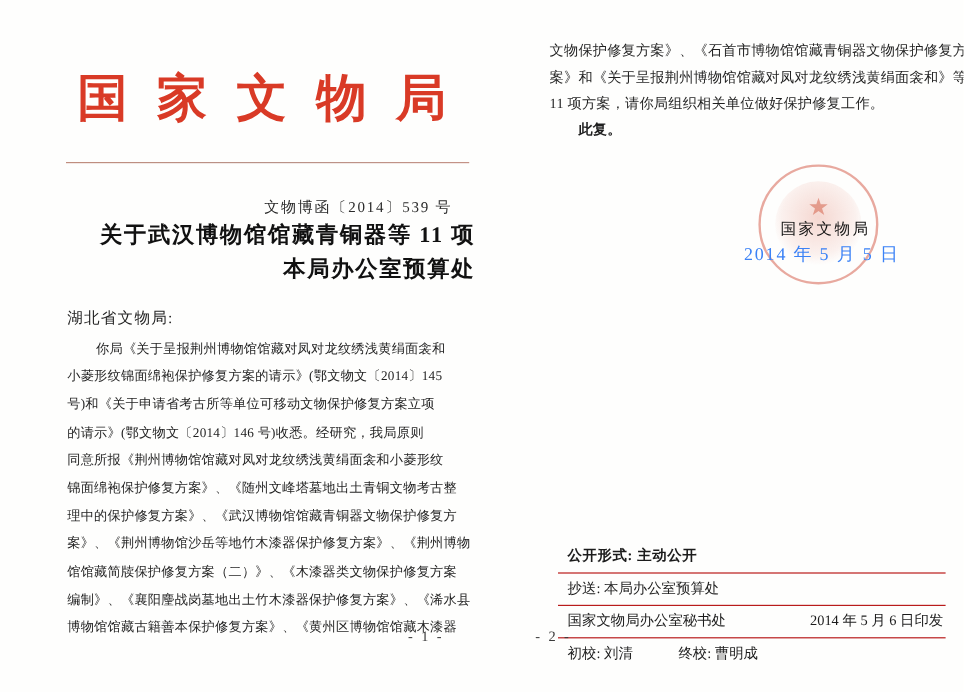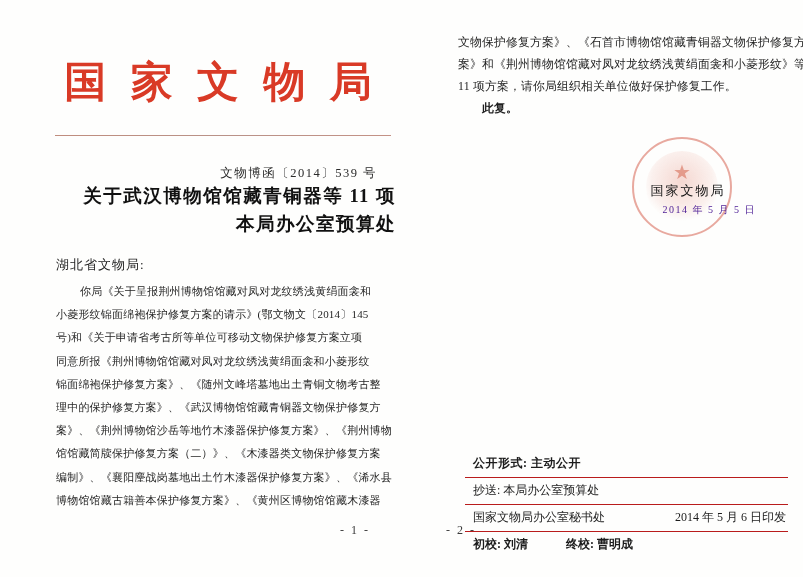--- a/index.html
+++ b/index.html
@@ -79,33 +79,33 @@
   .seal-star{
     position:absolute;left:50%;top:22%;transform:translateX(-50%);
     color:rgba(205,70,45,0.45);font-size:20px;filter:blur(0.6px);
     font-family:"DejaVu Sans",sans-serif;
   }
   .sig-agency{
     position:absolute;left:628px;top:182px;width:120px;text-align:center;
     font-size:13px;letter-spacing:2px;white-space:nowrap;color:#141414;
   }
   .sig-date{
-    position:absolute;left:620px;top:203px;width:136px;text-align:right;
-    font-size:10px;letter-spacing:1.5px;white-space:nowrap;color:#4c1d95;
+    position:absolute;left:620px;top:203px;width:136px;text-align:left;
+    font-size:15px;letter-spacing:1.5px;white-space:nowrap;color:#3b82f6;
   }
 
   .footer{
     position:absolute;left:465px;top:451px;width:323px;
     font-size:12px;color:#1c1c1c;
   }
   .f-row{padding:4px 2px 5px 8px;white-space:nowrap;}
   .f-rule{border-bottom:1px solid #b91c1c;}
   .f-bold{font-weight:bold;letter-spacing:0.5px;}
   .f-split{display:flex;justify-content:space-between;padding-right:2px;}
-  .f-proofs span{white-space:nowrap;font-weight:bold;}
+  .f-proofs span{white-space:nowrap;}
   .f-gap{display:inline-block;width:38px;}
 </style>
 </head>
 <body>
 
 <div class="scan">
 
   <section class="page">
     <div class="agency">国家文物局</div>
     <div class="red-rule"></div>
@@ -113,36 +113,37 @@
 
     <div class="title-line title-1">关于武汉博物馆馆藏青铜器等 11 项</div>
     <div class="title-line title-2">本局办公室预算处</div>
 
     <div class="salutation">湖北省文物局:</div>
 
     <div class="body1">
       <div class="line indent">你局《关于呈报荆州博物馆馆藏对凤对龙纹绣浅黄绢面衾和</div>
       <div class="line">小菱形纹锦面绵袍保护修复方案的请示》(鄂文物文〔2014〕145</div>
       <div class="line">号)和《关于申请省考古所等单位可移动文物保护修复方案立项</div>
+      <div class="line">的请示》(鄂文物文〔2014〕146 号)收悉。经研究，我局原则</div>
       <div class="line">同意所报《荆州博物馆馆藏对凤对龙纹绣浅黄绢面衾和小菱形纹</div>
       <div class="line">锦面绵袍保护修复方案》、《随州文峰塔墓地出土青铜文物考古整</div>
       <div class="line">理中的保护修复方案》、《武汉博物馆馆藏青铜器文物保护修复方</div>
       <div class="line">案》、《荆州博物馆沙岳等地竹木漆器保护修复方案》、《荆州博物</div>
       <div class="line">馆馆藏简牍保护修复方案（二）》、《木漆器类文物保护修复方案</div>
       <div class="line">编制》、《襄阳麈战岗墓地出土竹木漆器保护修复方案》、《浠水县</div>
       <div class="line">博物馆馆藏古籍善本保护修复方案》、《黄州区博物馆馆藏木漆器</div>
     </div>
 
     <div class="pagenum pn1">- 1 -</div>
   </section>
 
   <section class="page">
     <div class="body2">
       <div class="line">文物保护修复方案》、《石首市博物馆馆藏青铜器文物保护修复方</div>
-      <div class="line">案》和《荆州博物馆馆藏对凤对龙纹绣浅黄绢面衾和小菱形纹》等</div>
+      <div class="line">案》和《关于呈报荆州博物馆馆藏对凤对龙纹绣浅黄绢面衾和》等</div>
       <div class="line">11 项方案，请你局组织相关单位做好保护修复工作。</div>
       <div class="line indent">此复。</div>
     </div>
 
     <div class="seal">
       <span class="seal-star">★</span>
     </div>
     <div class="sig-agency">国家文物局</div>
     <div class="sig-date">2014 年 5 月 5 日</div>
 

